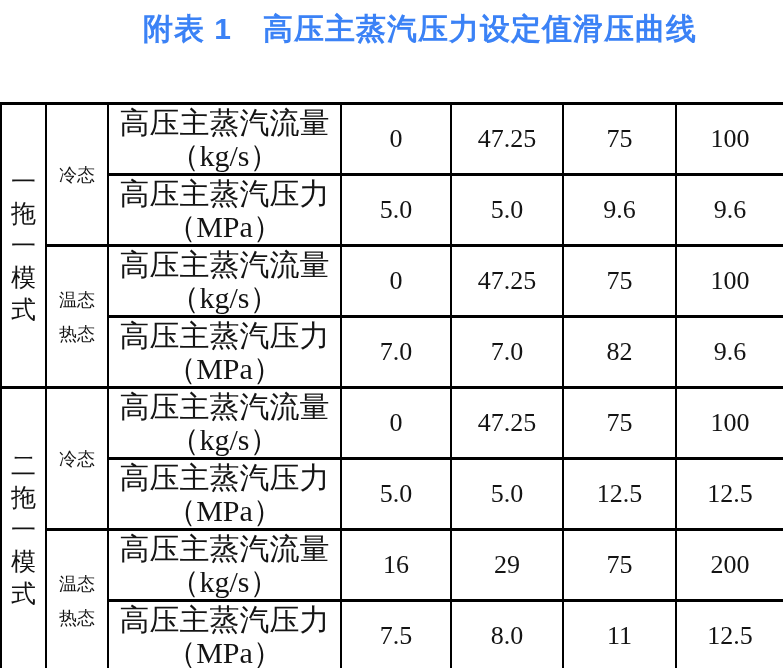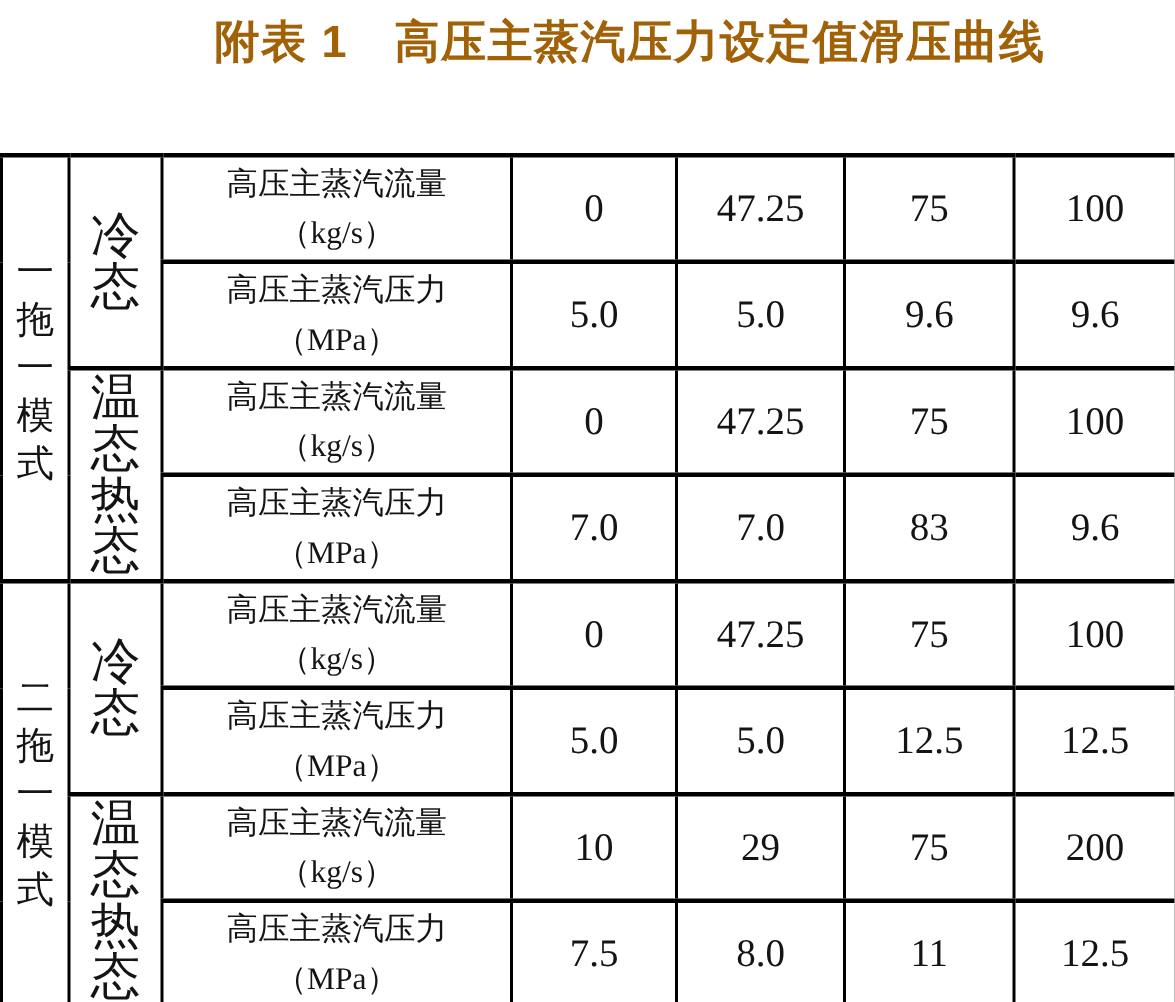--- a/index.html
+++ b/index.html
@@ -20,21 +20,21 @@
   }
   .page-title {
     position: absolute;
     left: 143px;
     top: 11px;
     font-family: "Liberation Sans", "DejaVu Sans", sans-serif;
     font-weight: bold;
     font-size: 30px;
     line-height: 36px;
     letter-spacing: 1px;
-    color: #a16207;
+    color: #3b82f6;
     white-space: pre;
   }
   table.pressure-table {
     position: absolute;
     left: 0;
     top: 102px;
     width: 783px;
     border-collapse: collapse;
     table-layout: fixed;
   }
@@ -50,25 +50,25 @@
     text-align: center;
     vertical-align: middle;
     color: #141414;
   }
   td.mode-cell {
     font-size: 25px;
     line-height: 32px;
   }
   .mode-char { display: block; }
   td.state-cell {
-    font-size: 33px;
+    font-size: 18px;
     line-height: 34px;
   }
   td.param-cell {
-    font-size: 21px;
+    font-size: 30px;
     line-height: 33px;
   }
   .param-line { display: block; }
   td.value-cell {
     font-size: 26px;
   }
 </style>
 </head>
 <body>
 
@@ -132,21 +132,21 @@
       <td class="value-cell">75</td>
       <td class="value-cell">100</td>
     </tr>
     <tr>
       <td class="param-cell">
         <span class="param-line">高压主蒸汽压力</span>
         <span class="param-line">（MPa）</span>
       </td>
       <td class="value-cell">7.0</td>
       <td class="value-cell">7.0</td>
-      <td class="value-cell">83</td>
+      <td class="value-cell">82</td>
       <td class="value-cell">9.6</td>
     </tr>
 
     <tr>
       <td rowspan="4" class="mode-cell">
         <span class="mode-char">二</span>
         <span class="mode-char">拖</span>
         <span class="mode-char">一</span>
         <span class="mode-char">模</span>
         <span class="mode-char">式</span>
@@ -175,21 +175,21 @@
     </tr>
     <tr>
       <td rowspan="2" class="state-cell">
         <span class="param-line">温态</span>
         <span class="param-line">热态</span>
       </td>
       <td class="param-cell">
         <span class="param-line">高压主蒸汽流量</span>
         <span class="param-line">（kg/s）</span>
       </td>
-      <td class="value-cell">10</td>
+      <td class="value-cell">16</td>
       <td class="value-cell">29</td>
       <td class="value-cell">75</td>
       <td class="value-cell">200</td>
     </tr>
     <tr>
       <td class="param-cell">
         <span class="param-line">高压主蒸汽压力</span>
         <span class="param-line">（MPa）</span>
       </td>
       <td class="value-cell">7.5</td>

